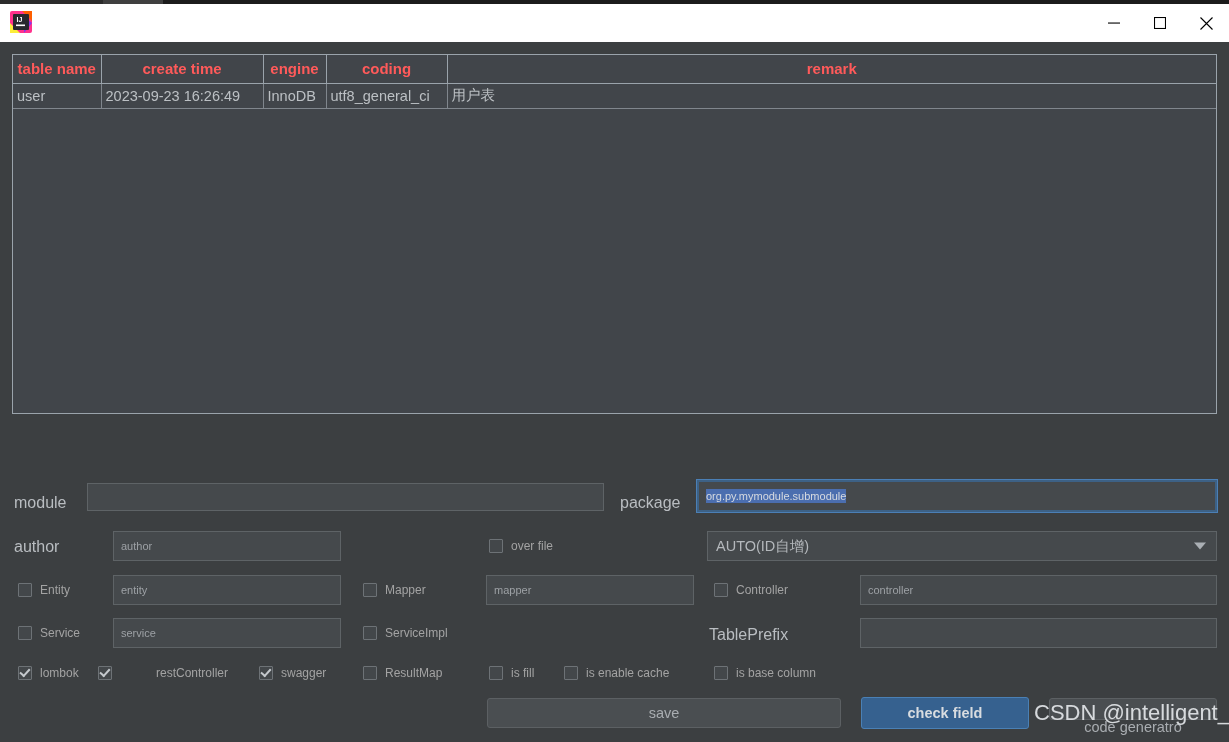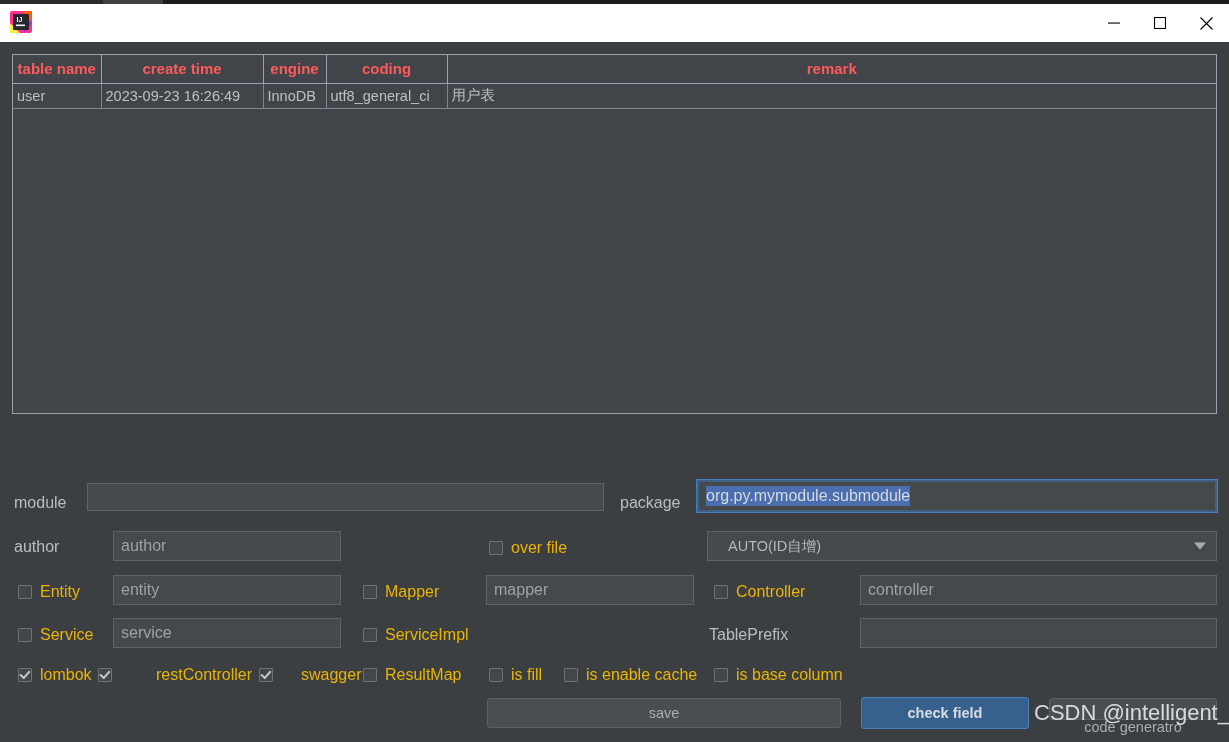--- a/index.html
+++ b/index.html
@@ -131,21 +131,21 @@
     font-size: 16px;
     position: absolute;
     white-space: nowrap;
   }
   .tf {
     position: absolute;
     background: #45494c;
     border: 1px solid #5e6366;
     box-sizing: border-box;
     color: #9da1a5;
-    font-size: 16px;
+    font-size: 11px;
     font-family: "Liberation Sans", sans-serif;
     padding: 0 7px;
     outline: none;
     line-height: normal;
   }
   .tf.empty { background: #45494c; }
   .tf.focused {
     border: 2px solid #3d6185;
     outline: 1px solid #4b7fb5;
     background: #45494c;
@@ -160,21 +160,21 @@
   
   .combo {
     position: absolute;
     background: #45494c;
     border: 1px solid #5e6366;
     box-sizing: border-box;
     color: #b4b8bc;
     font-size: 14.5px;
     display: flex;
     align-items: center;
-    padding-left: 20px;
+    padding-left: 8px;
   }
   .combo .arrow {
     position: absolute;
     right: 10px; top: 50%;
     transform: translateY(-50%);
     width: 0; height: 0;
     border-left: 6px solid transparent;
     border-right: 6px solid transparent;
     border-top: 7px solid #aaafb4;
   }
@@ -200,22 +200,22 @@
   }
   .cbox.checked::after {
     content: "";
     display: block;
     width: 4px; height: 8px;
     border: solid #c5c9cd;
     border-width: 0 2px 2px 0;
     transform: rotate(42deg) translate(-1px,-1px);
   }
   .cblabel {
-    color: #eab308;
-    font-size: 16px;
+    color: #a3a3a3;
+    font-size: 12px;
   }
 
   
   .btn {
     position: absolute;
     box-sizing: border-box;
     display: flex;
     align-items: center;
     justify-content: center;
     font-size: 14.5px;
@@ -367,21 +367,21 @@
   <div class="cbwrap" style="left:18px; top:624px;">
     <span class="cbox checked"></span>
     <span class="cblabel">lombok</span>
   </div>
 
   <div class="cbwrap" style="left:98px; top:624px;gap:36px;">
     <span class="cbox checked"></span>
     <span class="cblabel">restController</span>
   </div>
 
-  <div class="cbwrap" style="left:259px; top:624px;gap:20px;">
+  <div class="cbwrap" style="left:259px; top:624px;">
     <span class="cbox checked"></span>
     <span class="cblabel">swagger</span>
   </div>
 
   <div class="cbwrap" style="left:363px; top:624px;">
     <span class="cbox"></span>
     <span class="cblabel">ResultMap</span>
   </div>
 
   <div class="cbwrap" style="left:489px; top:624px;">

